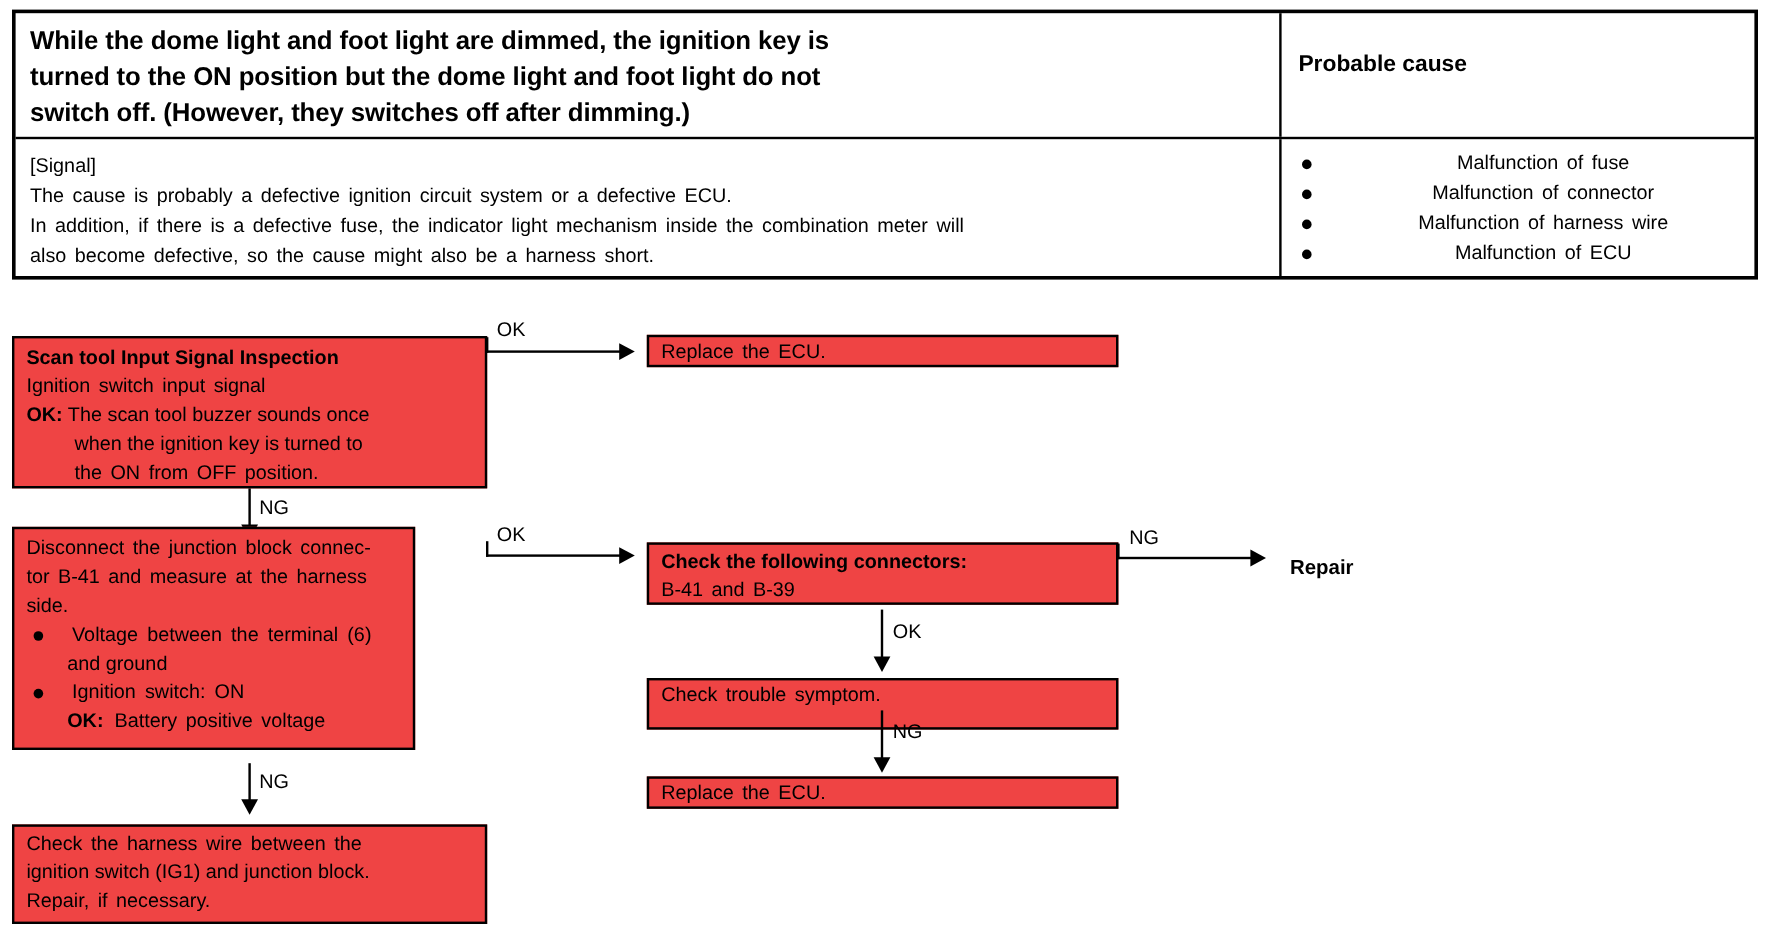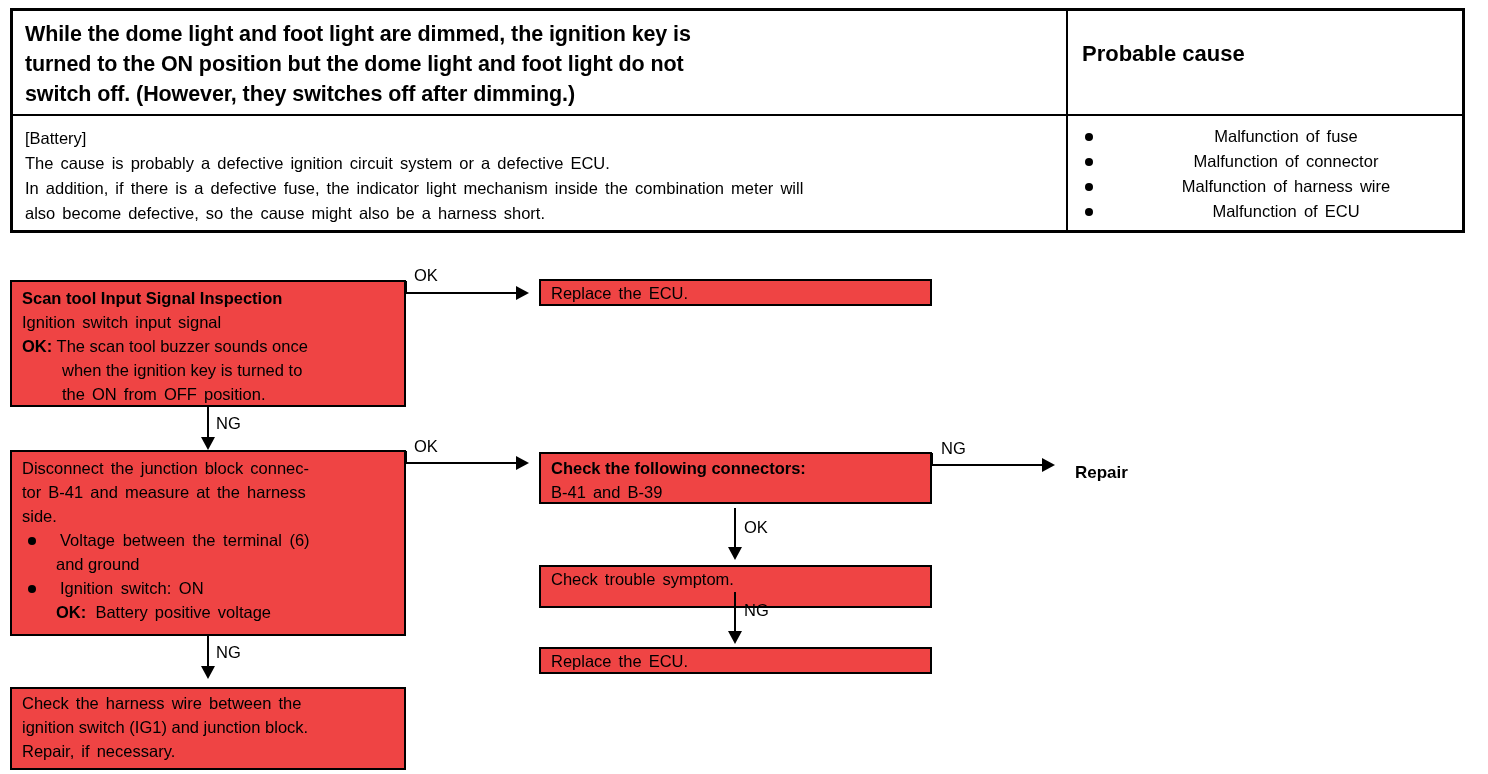--- a/index.html
+++ b/index.html
@@ -51,21 +51,21 @@
     box-sizing: border-box;
     padding: 8px 10px 4px 14px;
   }
   .symptom-title {
     font-size: 21.5px;
     font-weight: bold;
     line-height: 30px;
     letter-spacing: -0.1px;
   }
   .probable-title {
-    font-size: 22px;
+    font-size: 19px;
     font-weight: bold;
     line-height: 30px;
     padding-top: 20px;
   }
   .comment-block {
     font-size: 16.5px;
     line-height: 25px;
     word-spacing: 2.5px;
     padding-top: 2px;
   }
@@ -186,21 +186,21 @@
       <div class="symptom-title">switch off.  (However, they switches off after dimming.)</div>
     </div>
     <div class="cell-right">
       <div class="probable-title">Probable cause</div>
     </div>
   </div>
 
   <div class="tbl-row body-row">
     <div class="cell-left">
       <div class="comment-block">
-        <div class="comment-tag">[Battery]</div>
+        <div class="comment-tag">[Signal]</div>
         <div>The cause is probably a defective ignition circuit system or a defective ECU.</div>
         <div>In addition, if there is a defective fuse, the indicator light mechanism inside the combination meter will</div>
         <div>also become defective, so the cause might also be a harness short.</div>
       </div>
     </div>
     <div class="cell-right">
       <ul class="cause-list">
         <li>Malfunction of fuse</li>
         <li>Malfunction of connector</li>
         <li>Malfunction of harness wire</li>
@@ -226,21 +226,21 @@
   <div class="edge-label" style="left:414px; top:266px;">OK</div>
 
   <div class="fbox" style="left:539px; top:279px; width:393px; height:27px; padding-top:0px;">
     <div class="line sp" style="line-height:24px;">Replace the ECU.</div>
   </div>
 
   <div class="vline" style="left:207px; top:407px; height:33px;"></div>
   <div class="arrow-down" style="left:201px; top:437px;"></div>
   <div class="edge-label" style="left:216px; top:414px;">NG</div>
 
-  <div class="fbox" style="left:10px; top:450px; width:396px; height:186px;">
+  <div class="fbox" style="left:10px; top:439px; width:336px; height:186px;">
     <div class="line sp">Disconnect the junction block connec-</div>
     <div class="line sp">tor B-41 and measure at the harness</div>
     <div class="line">side.</div>
     <div class="line bullet-line">Voltage between the terminal (6)</div>
     <div class="line indent-1">and ground</div>
     <div class="line bullet-line">Ignition switch: ON</div>
     <div class="line indent-1"><span class="b">OK:</span>&nbsp; <span class="sp">Battery positive voltage</span></div>
   </div>
 
   <div class="vline" style="left:405px; top:451px; height:13px;"></div>

